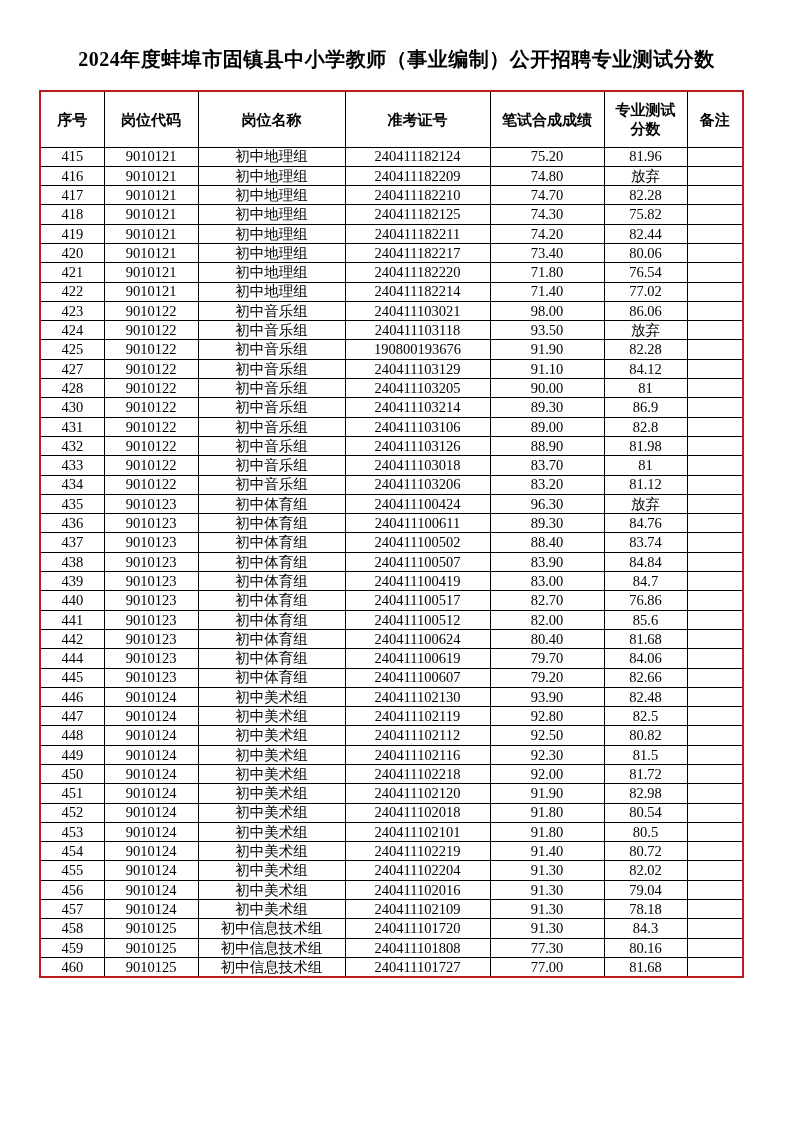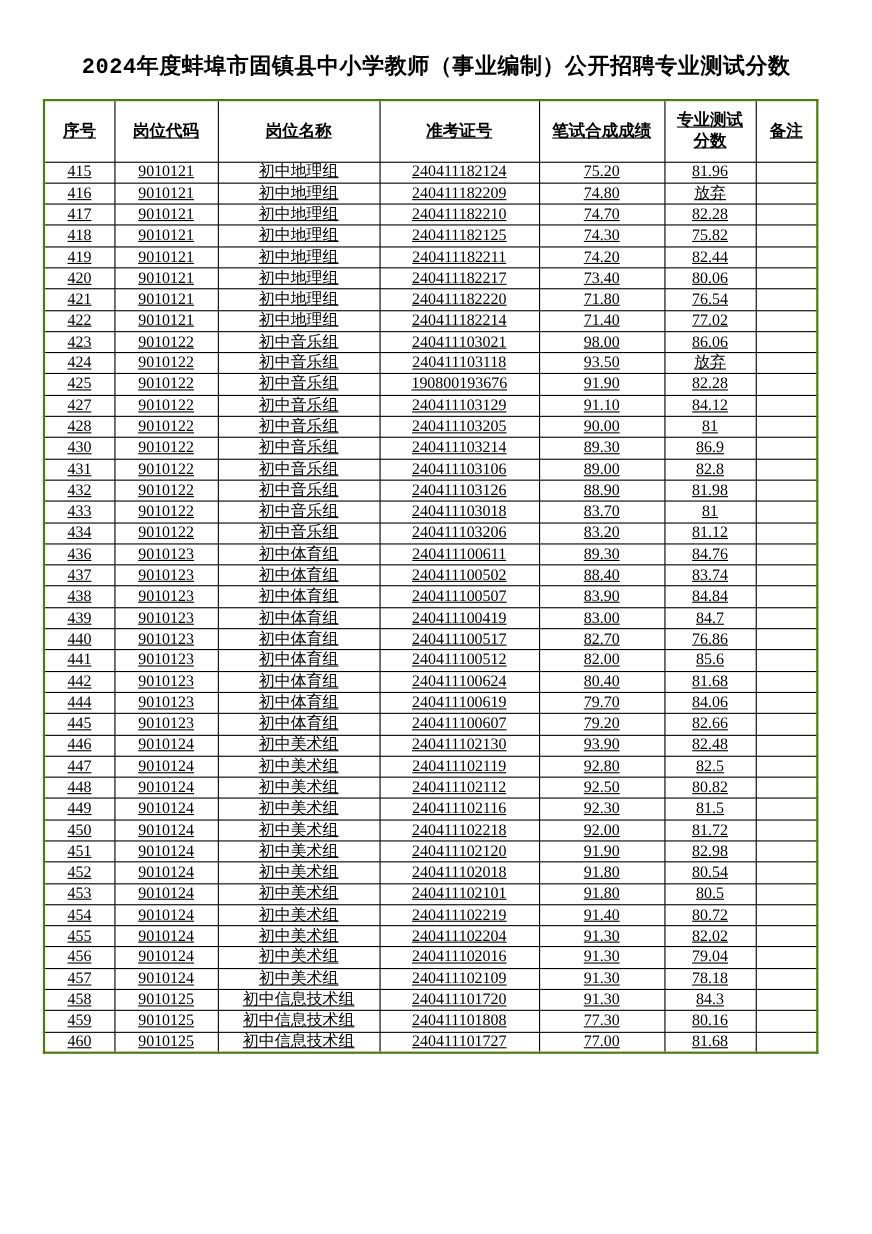--- a/index.html
+++ b/index.html
@@ -6,32 +6,31 @@
   html, body {
     width: 793px; height: 1122px;
     background: #ffffff;
     font-family: "Liberation Serif", serif;
     color: #000000;
   }
   .page { position: relative; width: 793px; height: 1122px; overflow: hidden; }
   .doc-title {
     margin-top: 46px;
     text-align: center;
-    font-family: Liberation Mono, monospace;
+    font-family: Liberation Serif, serif;
     font-weight: bold;
     font-size: 20px;
     letter-spacing: 0.5px;
   }
   table.score-table {
     border-collapse: collapse;
     table-layout: fixed;
     width: 703px;
     margin: 17px 16px 0 39px;
-    border: 2px solid #4d7c0f;
-    text-decoration: underline;
+    border: 2px solid #b91c1c;
   }
   .score-table th, .score-table td {
     border: 1px solid #000000;
     text-align: center;
     vertical-align: middle;
     overflow: hidden;
   }
   .score-table thead th {
     height: 56px;
     font-size: 15px;
@@ -233,20 +232,29 @@
         <tr>
           <td>434</td>
           <td>9010122</td>
           <td>初中音乐组</td>
           <td>240411103206</td>
           <td>83.20</td>
           <td>81.12</td>
           <td></td>
         </tr>
         <tr>
+          <td>435</td>
+          <td>9010123</td>
+          <td>初中体育组</td>
+          <td>240411100424</td>
+          <td>96.30</td>
+          <td>放弃</td>
+          <td></td>
+        </tr>
+        <tr>
           <td>436</td>
           <td>9010123</td>
           <td>初中体育组</td>
           <td>240411100611</td>
           <td>89.30</td>
           <td>84.76</td>
           <td></td>
         </tr>
         <tr>
           <td>437</td>

